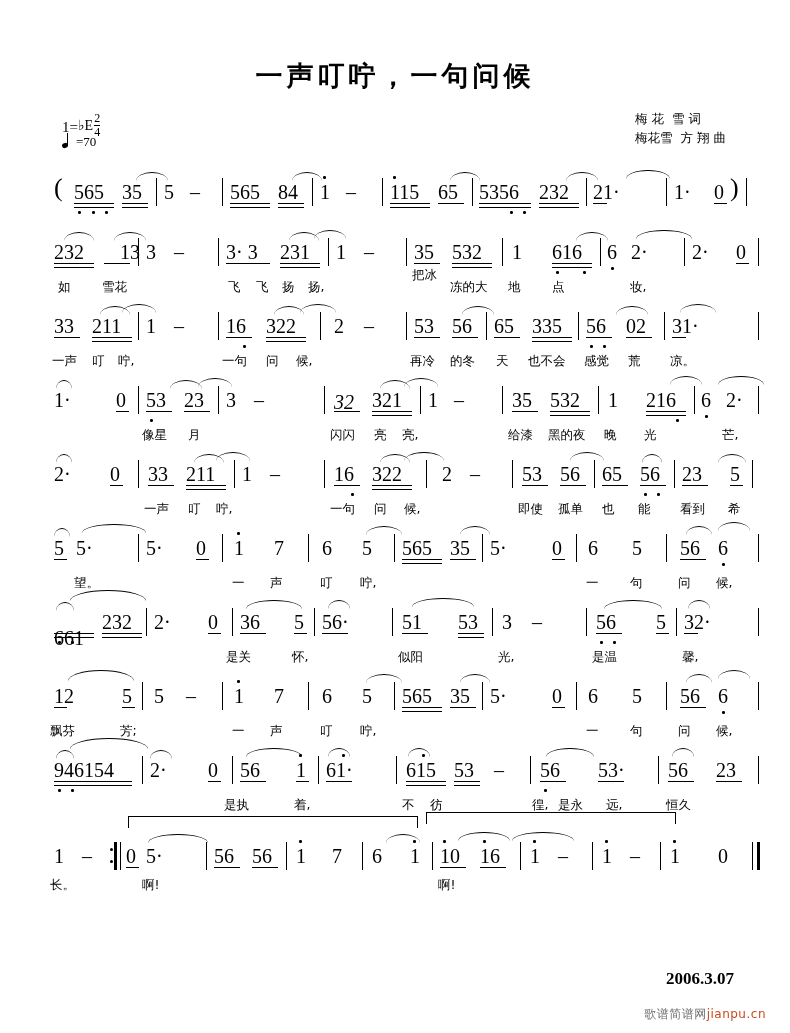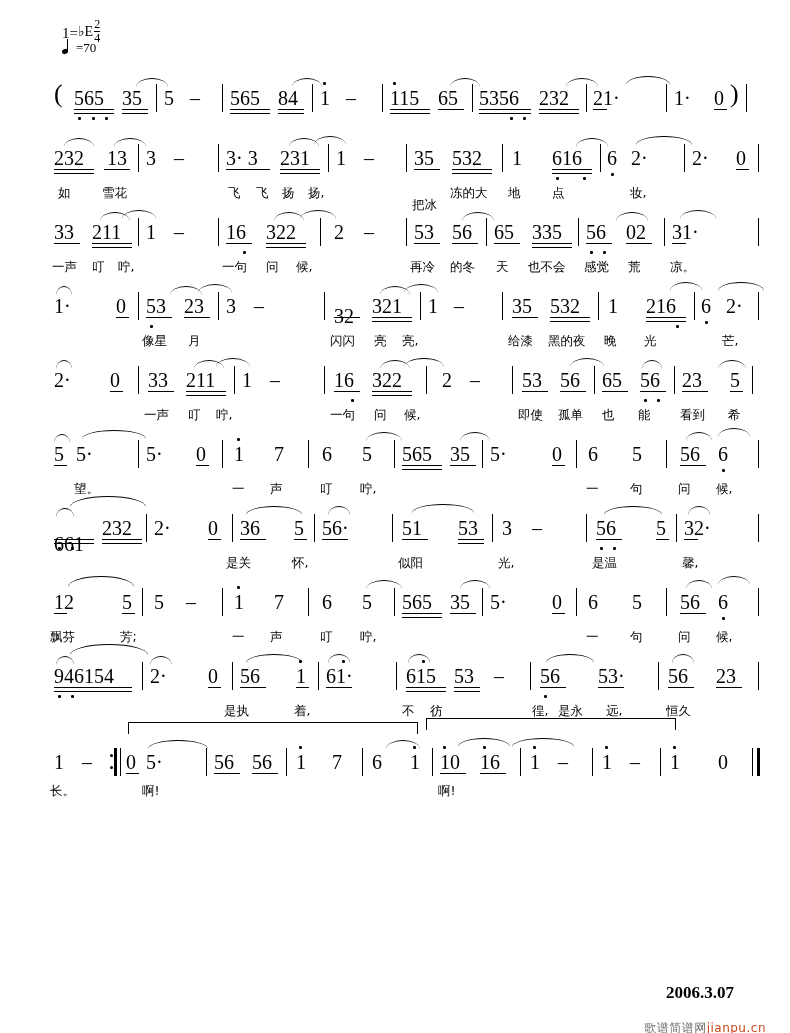--- a/index.html
+++ b/index.html
@@ -184,27 +184,32 @@
     letter-spacing:0.5px;
   }
   .site .cn { color:#6f6f6f; }
   .site .en { color:#c94a20; }
 </style>
 </head>
 <body>
 
 <div class="page">
 
+  <h1 class="title">一声叮咛，一句问候</h1>
 
   <div class="header-row">
     <div class="keysig">
       <span>1=</span><span class="flat">♭E</span><span class="frac"><span class="num">2</span><span class="den">4</span></span>
     </div>
     <div class="tempo">
       <span class="notehead"></span><span>=70</span>
+    </div>
+    <div class="credits">
+      <div>梅 花  雪 词</div>
+      <div>梅花雪  方 翔 曲</div>
     </div>
   </div>
 
   <div class="music">
 
     <div class="system s1">
       <div class="n" style="left:8px;  top:8px; font-size:26px;">(</div>
       <div class="n" style="left:28px; top:12px;">565</div>
       <div class="beam" style="left:28px; top:33px; width:40px;"></div>
       <div class="beam" style="left:28px; top:36.5px; width:40px;"></div>
@@ -258,21 +263,21 @@
       <div class="beam" style="left:668px; top:33px; width:13px;"></div>
       <div class="n" style="left:684px; top:8px; font-size:26px;">)</div>
       <div class="bar" style="left:700px; top:8px; height:28px;"></div>
     </div>
 
     <div class="system">
       <div class="n" style="left:8px; top:10px;">232</div>
       <div class="beam" style="left:8px; top:31px; width:40px;"></div>
       <div class="beam" style="left:8px; top:34.5px; width:40px;"></div>
       <div class="slur" style="left:18px; top:0px; width:30px;"></div>
-      <div class="n" style="left:61px; top:10px;text-align:right;">13</div>
+      <div class="n" style="left:74px; top:10px;text-align:right;">13</div>
       <div class="beam" style="left:58px; top:31px; width:26px;"></div>
       <div class="slur" style="left:68px; top:0px; width:32px;"></div>
       <div class="bar" style="left:92px; top:6px; height:28px;"></div>
       <div class="n" style="left:100px; top:10px;">3</div>
       <div class="n" style="left:128px; top:10px;">–</div>
       <div class="bar" style="left:172px; top:6px; height:28px;"></div>
       <div class="n" style="left:180px; top:10px;">3· 3</div>
       <div class="beam" style="left:180px; top:31px; width:44px;"></div>
       <div class="n" style="left:234px; top:10px;">231</div>
       <div class="beam" style="left:234px; top:31px; width:40px;"></div>
@@ -306,21 +311,21 @@
       <div class="n" style="left:690px; top:10px;">0</div>
       <div class="beam" style="left:690px; top:31px; width:13px;"></div>
       <div class="bar" style="left:712px; top:6px; height:28px;"></div>
 
       <div class="lyr" style="left:12px; top:48px;">如</div>
       <div class="lyr" style="left:56px; top:48px;">雪花</div>
       <div class="lyr" style="left:182px; top:48px;">飞</div>
       <div class="lyr" style="left:210px; top:48px;">飞</div>
       <div class="lyr" style="left:236px; top:48px;">扬</div>
       <div class="lyr" style="left:262px; top:48px;">扬,</div>
-      <div class="lyr" style="left:366px; top:60px;text-align:center;">把冰</div>
+      <div class="lyr" style="left:366px; top:36px;text-align:center;">把冰</div>
       <div class="lyr" style="left:404px; top:48px;">冻的大</div>
       <div class="lyr" style="left:462px; top:48px;">地</div>
       <div class="lyr" style="left:506px; top:48px;">点</div>
       <div class="lyr" style="left:584px; top:48px;">妆,</div>
     </div>
 
     <div class="system">
       <div class="n" style="left:8px; top:10px;">33</div>
       <div class="beam" style="left:8px; top:31px; width:26px;"></div>
       <div class="n" style="left:46px; top:10px;">211</div>
@@ -394,21 +399,21 @@
       <div class="beam" style="left:100px; top:31px; width:26px;"></div>
       <div class="dotlow" style="left:104px; top:39px;"></div>
       <div class="n" style="left:138px; top:10px;">23</div>
       <div class="beam" style="left:138px; top:31px; width:26px;"></div>
       <div class="slur" style="left:124px; top:0px; width:32px;"></div>
       <div class="slur" style="left:152px; top:-2px; width:34px;"></div>
       <div class="bar" style="left:172px; top:6px; height:28px;"></div>
       <div class="n" style="left:180px; top:10px;">3</div>
       <div class="n" style="left:208px; top:10px;">–</div>
       <div class="bar" style="left:278px; top:6px; height:28px;"></div>
-      <div class="n" style="left:288px; top:20px;">32</div>
+      <div class="n" style="left:288px; top:12px;font-style:italic;">32</div>
       <div class="beam" style="left:288px; top:31px; width:26px;"></div>
       <div class="n" style="left:326px; top:10px;">321</div>
       <div class="beam" style="left:326px; top:31px; width:40px;"></div>
       <div class="beam" style="left:326px; top:34.5px; width:40px;"></div>
       <div class="slur" style="left:334px; top:0px; width:30px;"></div>
       <div class="slur" style="left:358px; top:-2px; width:34px;"></div>
       <div class="bar" style="left:374px; top:6px; height:28px;"></div>
       <div class="n" style="left:382px; top:10px;">1</div>
       <div class="n" style="left:408px; top:10px;">–</div>
       <div class="bar" style="left:456px; top:6px; height:28px;"></div>

